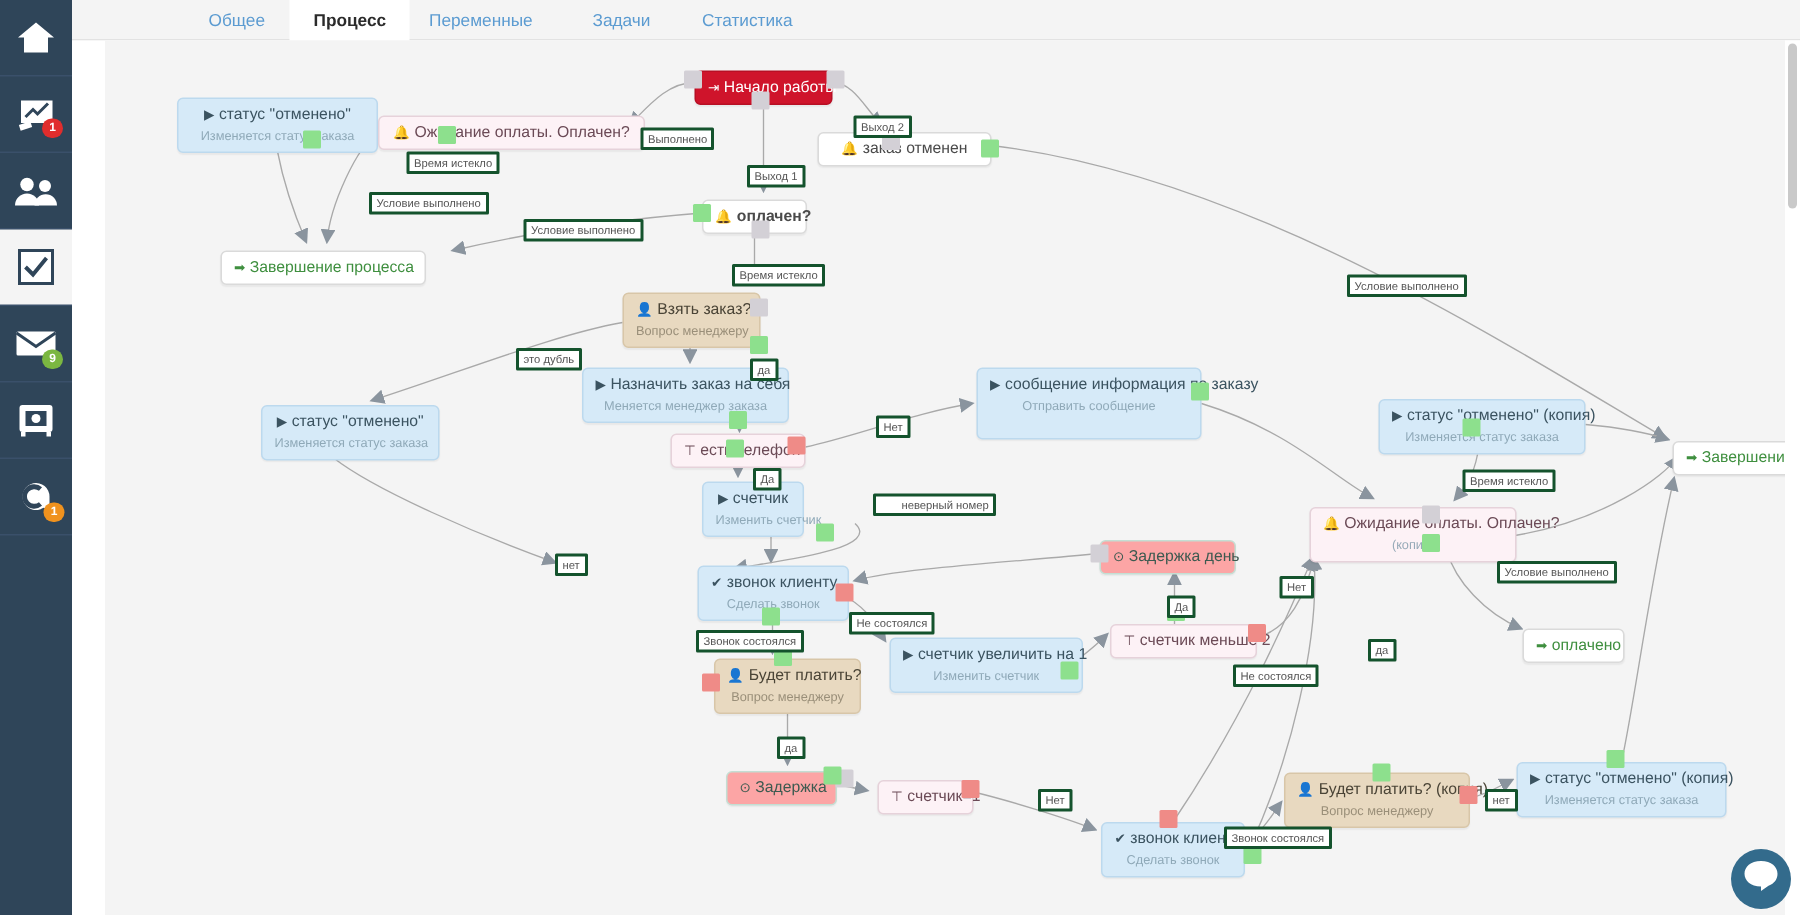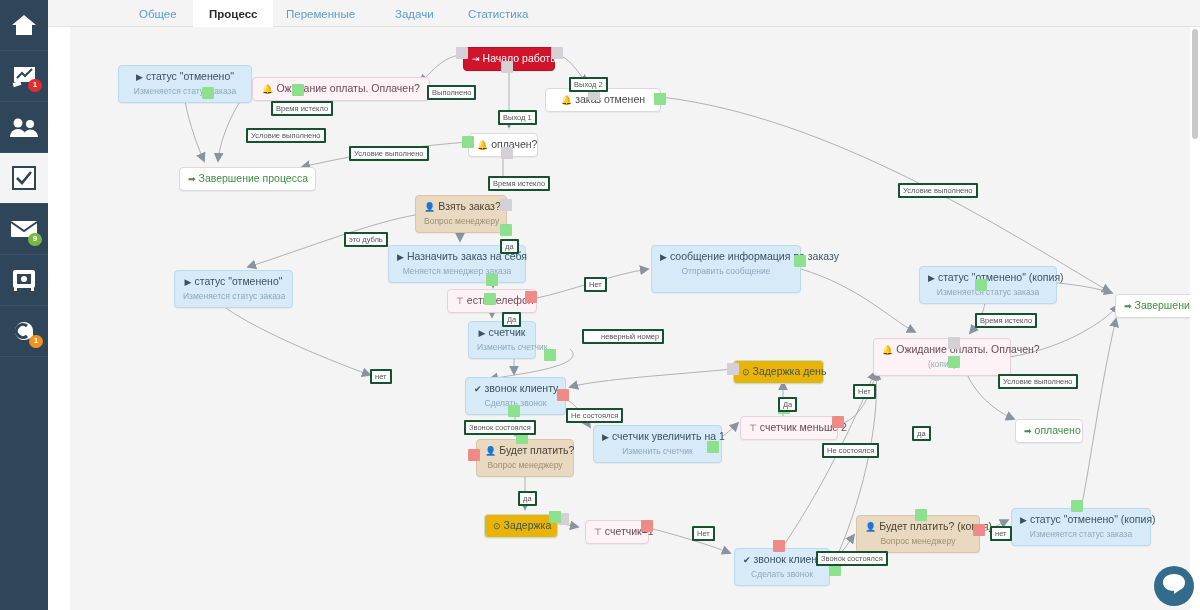--- a/index.html
+++ b/index.html
@@ -132,21 +132,21 @@
   }
   .node .ttl { display: block; font-size: 10.5px; }
   .node .sub { display: block; font-size: 8.5px; color: #97aab8; margin-top: 1px; }
   .node .gl { font-size: 9px; margin-right: 3px; }
 
   .n-blue  { background: #d6eaf8; border-color: #bcd9ee; color: #3b5360; }
   .n-blue .sub { color: #8fa9b8; }
   .n-beige { background: #e8d9c0; border-color: #d8c6a8; color: #4a4436; }
   .n-beige .sub { color: #9a8f79; }
   .n-pink  { background: #fdf2f6; border-color: #e6d2da; color: #6b4a56; }
-  .n-mint  { background: #eab308; border-color: #c4ded3; color: #3d5a50; }
+  .n-mint  { background: #fca5a5; border-color: #c4ded3; color: #3d5a50; }
   .n-red   { background: #cf142b; border-color: #b80f24; color: #ffffff; }
   .n-white { background: #ffffff; border-color: #dadada; }
   .n-green-txt { color: #3f8f3f; }
 
   
   .port {
     position: absolute;
     width: 12px; height: 12px;
     border-radius: 1px;
   }
@@ -330,24 +330,24 @@
         <div class="node n-blue" style="left: 48px; top: 38px; width: 134px; min-height: 35px;">
           <span class="ttl"><span class="gl">▶</span><span>статус "отменено"</span></span>
           <span class="sub">Изменяется статус заказа</span>
         </div>
         <div class="node n-pink" style="left: 182px; top: 50px; width: 178px; min-height: 18px;">
           <span class="ttl"><span class="gl">🔔</span><span>Ожидание оплаты. Оплачен?</span></span>
         </div>
         <div class="node n-white" style="left: 475px; top: 61px; width: 116px; min-height: 18px;">
           <span class="ttl"><span class="gl">🔔</span><span>заказ отменен</span></span>
         </div>
-        <div class="node n-white" style="left: 398px; top: 106px; width: 70px; min-height: 18px;">
+        <div class="node n-white" style="left: 398px; top: 106px; width: 70px; min-height: 18px; font-weight: bold;">
           <span class="ttl"><span class="gl">🔔</span><span>оплачен?</span></span>
         </div>
-        <div class="node n-white" style="left: 77px; top: 140px; width: 137px; min-height: 20px; margin-left: 32px;">
+        <div class="node n-white" style="left: 77px; top: 140px; width: 137px; min-height: 20px;">
           <span class="ttl n-green-txt"><span class="gl">➡</span><span>Завершение процесса</span></span>
         </div>
         <div class="node n-beige" style="left: 345px; top: 168px; width: 92px; min-height: 35px;">
           <span class="ttl"><span class="gl">👤</span><span>Взять заказ?</span></span>
           <span class="sub">Вопрос менеджеру</span>
         </div>
         <div class="node n-blue" style="left: 318px; top: 218px; width: 138px; min-height: 35px;">
           <span class="ttl"><span class="gl">▶</span><span>Назначить заказ на себя</span></span>
           <span class="sub">Меняется менеджер заказа</span>
         </div>

